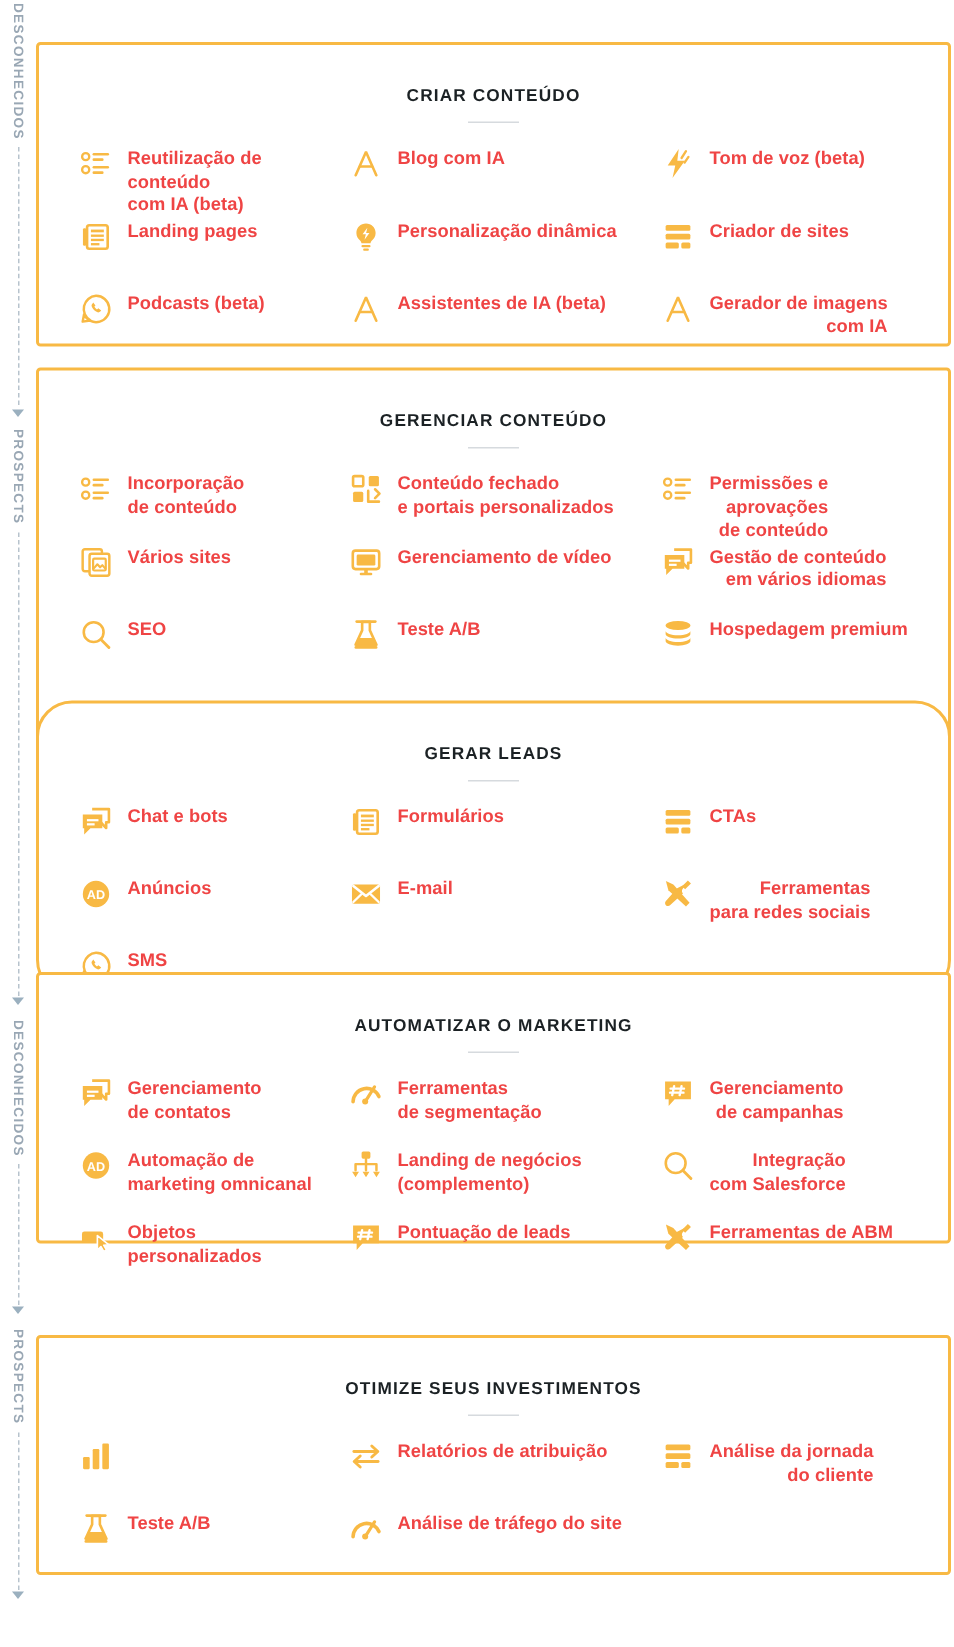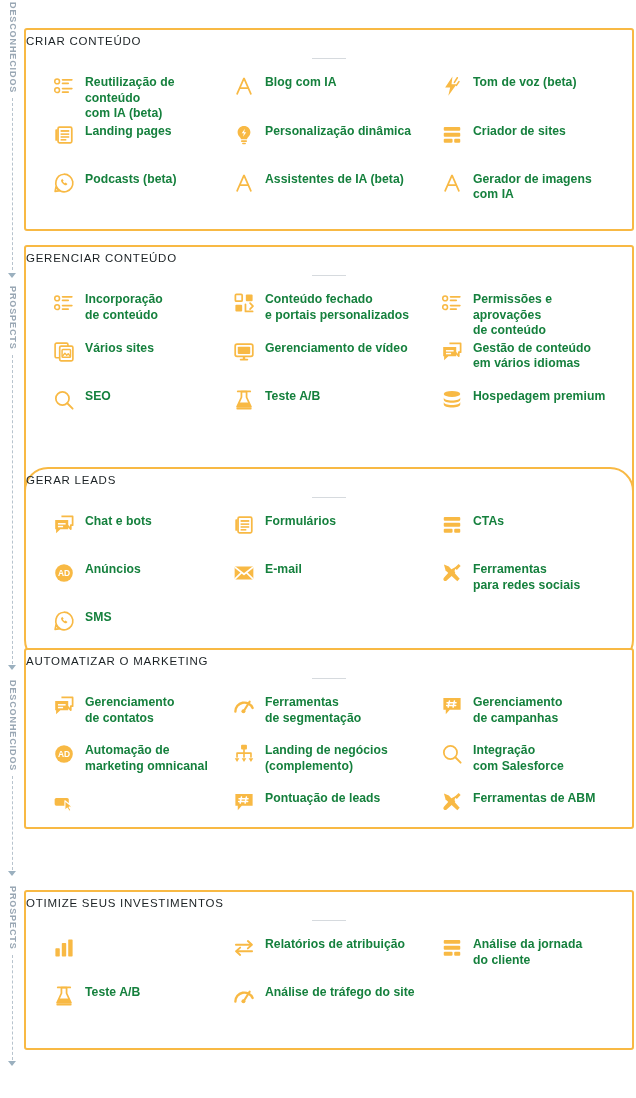--- a/index.html
+++ b/index.html
@@ -60,26 +60,26 @@
   
   .card {
     position: absolute;
     left: 24px;
     width: 610px;
     border: 2px solid #f8b944;
     border-radius: 3px;
     background: #ffffff;
   }
   .card-title {
-    text-align: left;
+    text-align: center;
     font-size: 11.5px;
-    font-weight: 400;
+    font-weight: 700;
     letter-spacing: 0.75px;
     color: #1b2124;
-    padding-top: 5px;
+    padding-top: 28px;
   }
   .card-sep {
     width: 34px;
     height: 1px;
     background: #d6dade;
     margin: 11px auto 0 auto;
   }
 
   .grid {
     display: grid;
@@ -88,36 +88,36 @@
   }
   .cell {
     display: flex;
     align-items: flex-start;
     gap: 9px;
     padding: 0 6px 0 0;
     min-height: 48px;
   }
   .cell-pad-a { padding-left: 26px; }
   .cell-pad-b { padding-left: 4px; }
-  .cell-pad-c { padding-left: 10px; }
+  .cell-pad-c { padding-left: 10px; text-align: right; }
   .cell-empty { min-height: 0; }
   .ico {
     flex: 0 0 24px;
     width: 24px;
     height: 24px;
     display: flex;
     align-items: center;
     justify-content: center;
     margin-top: 1px;
   }
   .ico svg { display: block; }
   .lbl {
     font-size: 12.2px;
     font-weight: 700;
-    color: #15803d;
+    color: #ef4444;
     line-height: 1.28;
     letter-spacing: 0.05px;
     padding-top: 2px;
     white-space: pre-line;
   }
 </style>
 </head>
 <body>
 
 <div class="page">
@@ -518,20 +518,21 @@
           <span class="lbl">Integração
 com Salesforce</span>
         </div>
         <div class="cell cell-pad-a">
           <span class="ico">
             <svg width="22" height="22" viewBox="0 0 24 24">
               <rect x="1.8" y="7.6" width="15.4" height="8.4" rx="1.8" fill="#f8b944"></rect>
               <path d="M13 10.6 L13 21.4 L15.6 18.6 L17.6 22.2 L19.6 21 L17.6 17.6 L21.4 17.4 Z" fill="#f8b944" stroke="#ffffff" stroke-width="1.2" stroke-linejoin="round"></path>
             </svg>
           </span>
+          <span class="lbl">Objetos personalizados</span>
         </div>
         <div class="cell cell-pad-b">
           <span class="ico">
             <svg width="22" height="22" viewBox="0 0 24 24">
               <path d="M2.6 3.2 H21.4 V16.2 H9.6 L5.2 21 V16.2 H2.6 Z" fill="#f8b944"></path>
               <path d="M9.2 6.6 L7.8 13.2 M14.6 6.6 L13.2 13.2 M6.6 8.4 H16.4 M6.2 11.4 H16" stroke="#ffffff" stroke-width="1.7" stroke-linecap="round"></path>
             </svg>
           </span>
           <span class="lbl">Pontuação de leads</span>
         </div>

